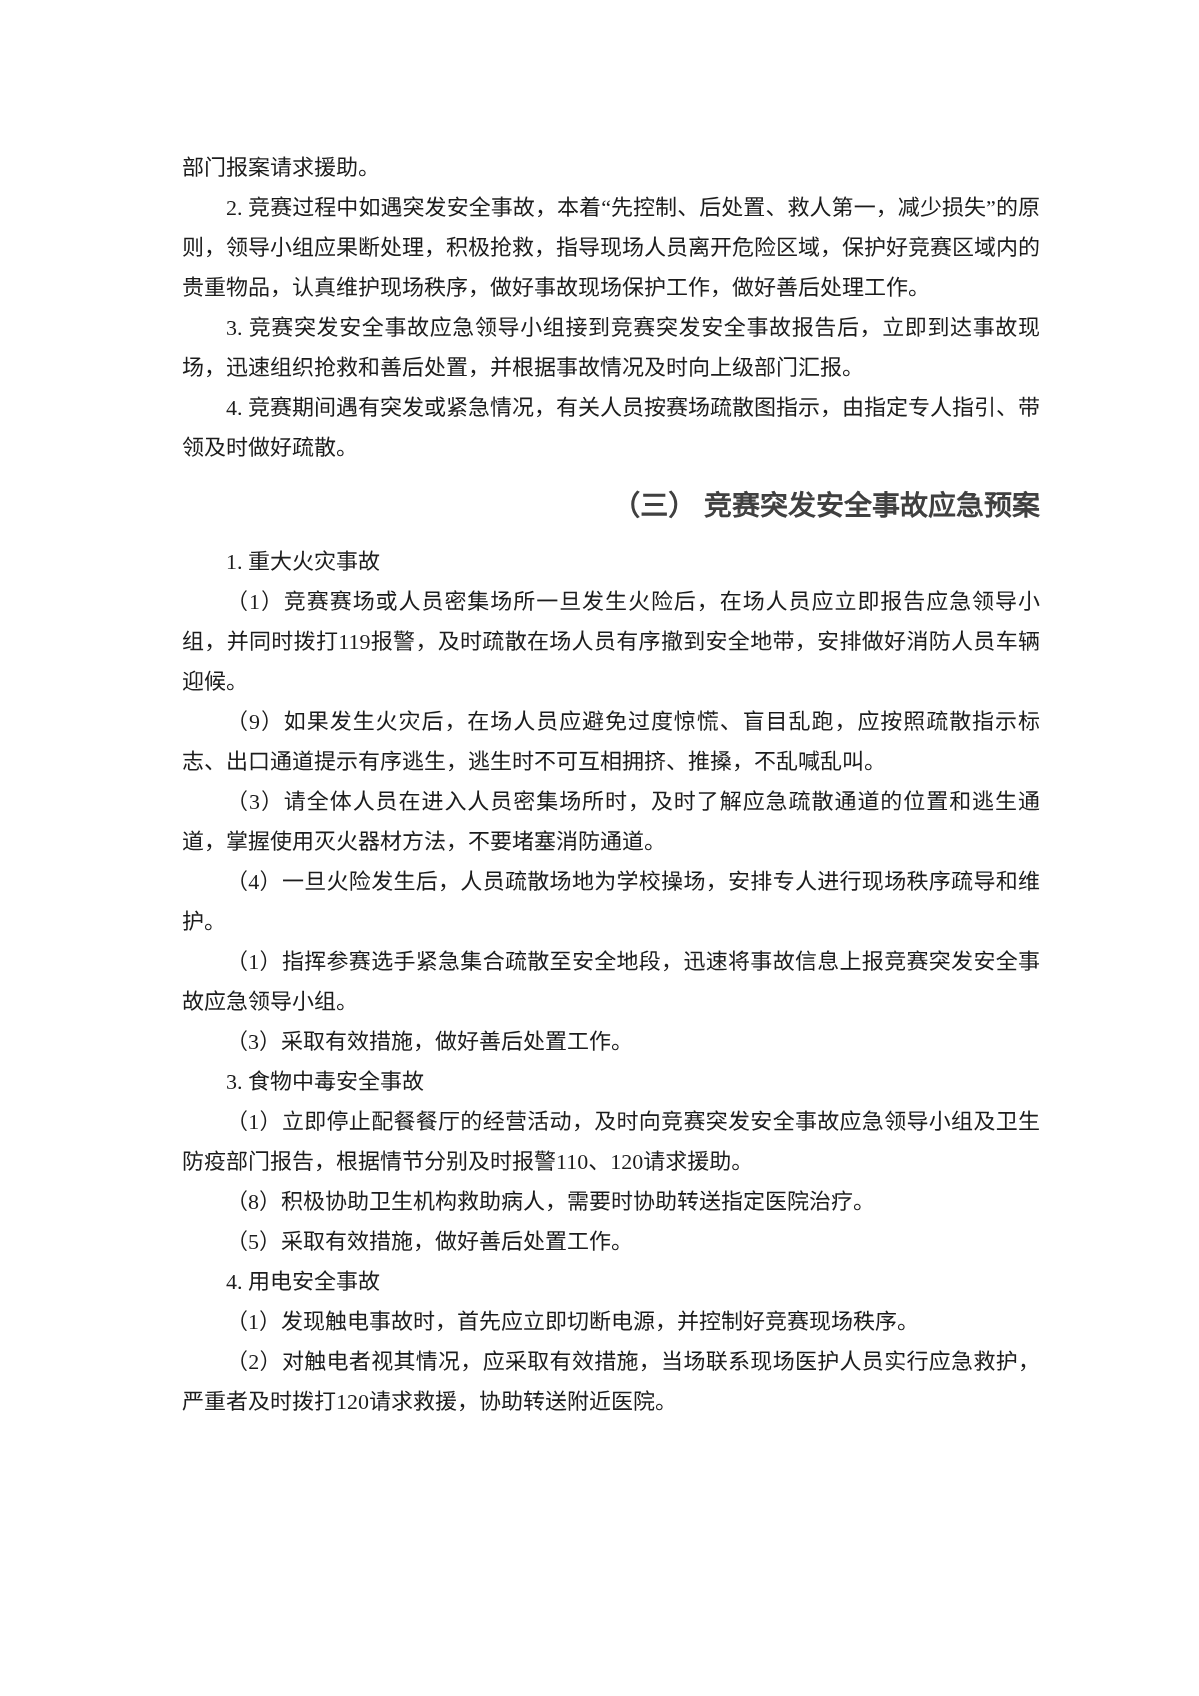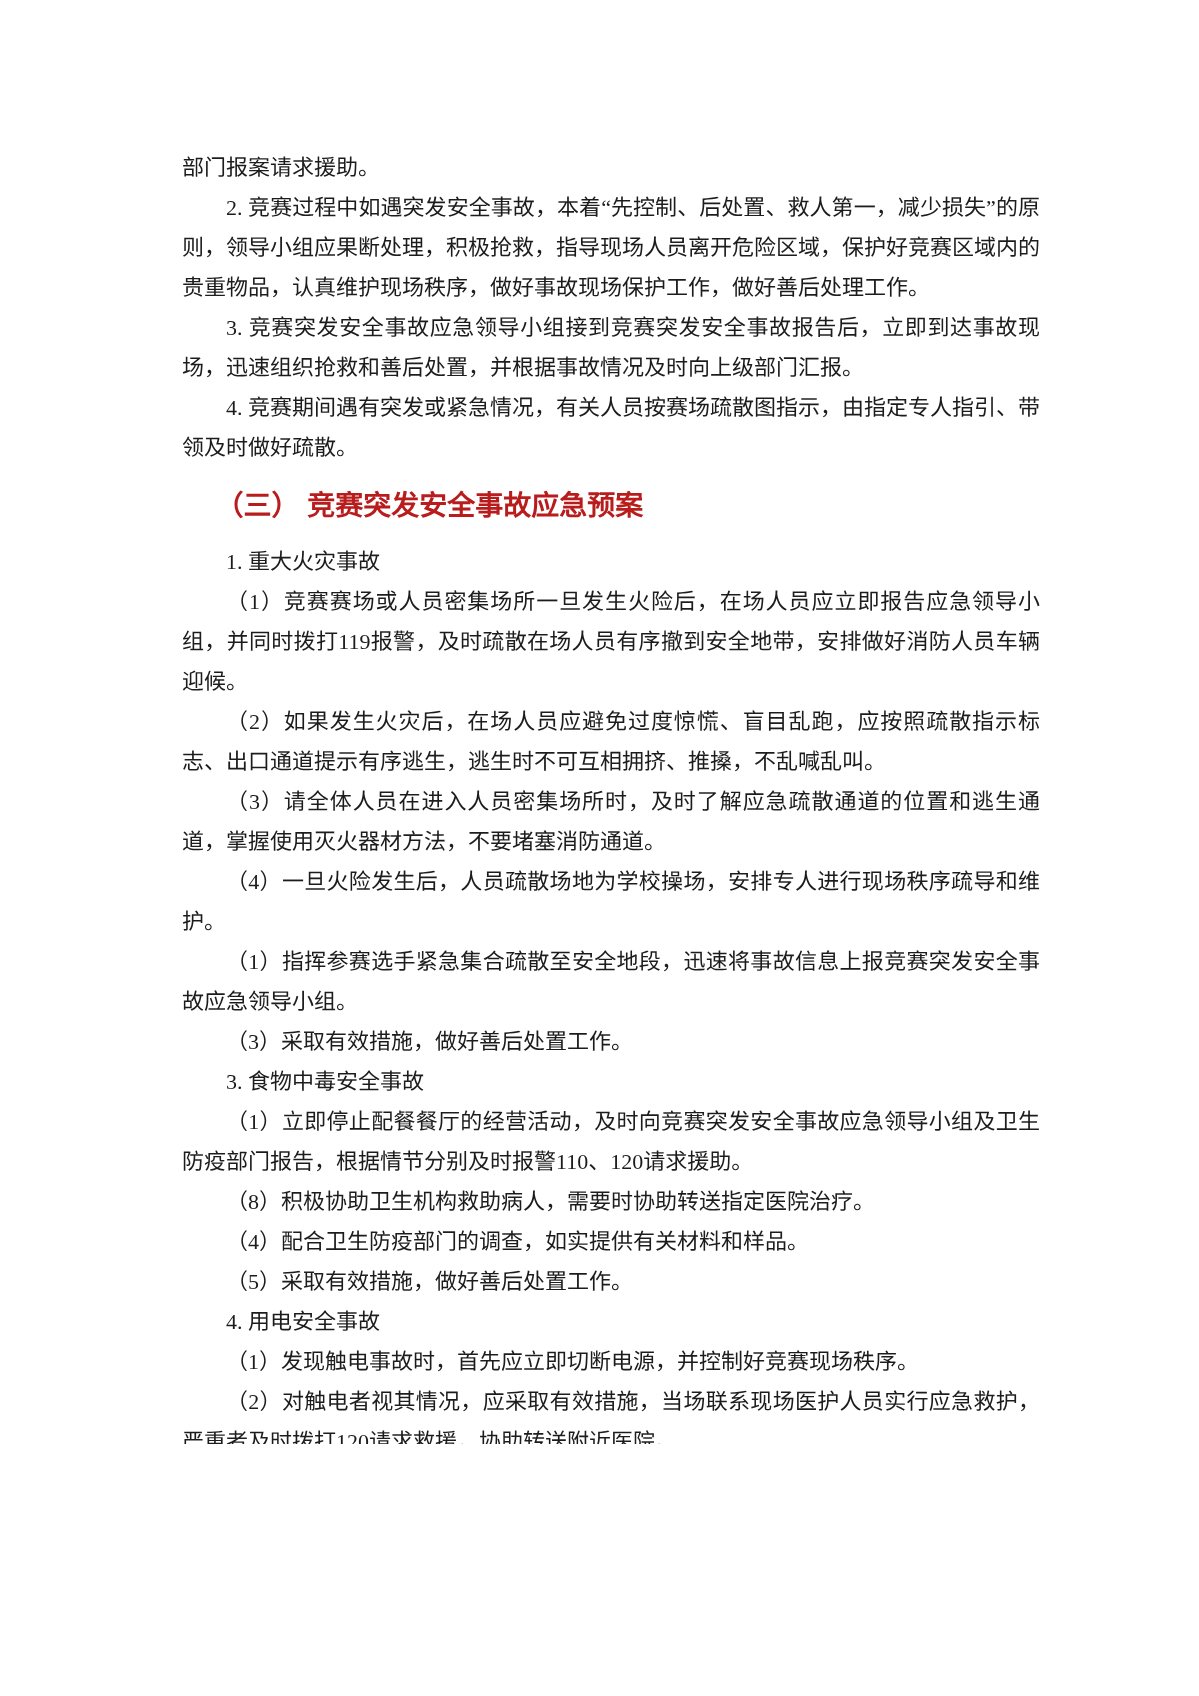--- a/index.html
+++ b/index.html
@@ -34,22 +34,22 @@
   .content p.no-indent {
     text-indent: 0;
   }
   .section-heading {
     margin: 16px 0 14px 0;
     font-family: "Liberation Sans", "DejaVu Sans", sans-serif;
     font-weight: 700;
     font-size: 28px;
     line-height: 44px;
     text-indent: 1.2em;
-    color: #b91c1c;
-    text-align: left;
+    color: #404040;
+    text-align: right;
   }
   .footer {
     position: absolute;
     left: 175px;
     top: 1580px;
     font-family: Liberation Serif, serif;
     font-size: 30px;
     color: #0369a1;
     letter-spacing: 1px;
   }
@@ -61,29 +61,28 @@
   <div class="content">
     <p class="no-indent">部门报案请求援助。</p>
     <p>2. 竞赛过程中如遇突发安全事故，本着“先控制、后处置、救人第一，减少损失”的原则，领导小组应果断处理，积极抢救，指导现场人员离开危险区域，保护好竞赛区域内的贵重物品，认真维护现场秩序，做好事故现场保护工作，做好善后处理工作。</p>
     <p>3. 竞赛突发安全事故应急领导小组接到竞赛突发安全事故报告后，立即到达事故现场，迅速组织抢救和善后处置，并根据事故情况及时向上级部门汇报。</p>
     <p>4. 竞赛期间遇有突发或紧急情况，有关人员按赛场疏散图指示，由指定专人指引、带领及时做好疏散。</p>
 
     <h2 class="section-heading">（三） 竞赛突发安全事故应急预案</h2>
 
     <p>1. 重大火灾事故</p>
     <p>（1）竞赛赛场或人员密集场所一旦发生火险后，在场人员应立即报告应急领导小组，并同时拨打119报警，及时疏散在场人员有序撤到安全地带，安排做好消防人员车辆迎候。</p>
-    <p>（2）如果发生火灾后，在场人员应避免过度惊慌、盲目乱跑，应按照疏散指示标志、出口通道提示有序逃生，逃生时不可互相拥挤、推搡，不乱喊乱叫。</p>
+    <p>（9）如果发生火灾后，在场人员应避免过度惊慌、盲目乱跑，应按照疏散指示标志、出口通道提示有序逃生，逃生时不可互相拥挤、推搡，不乱喊乱叫。</p>
     <p>（3）请全体人员在进入人员密集场所时，及时了解应急疏散通道的位置和逃生通道，掌握使用灭火器材方法，不要堵塞消防通道。</p>
     <p>（4）一旦火险发生后，人员疏散场地为学校操场，安排专人进行现场秩序疏导和维护。</p>
     <p>（1）指挥参赛选手紧急集合疏散至安全地段，迅速将事故信息上报竞赛突发安全事故应急领导小组。</p>
     <p>（3）采取有效措施，做好善后处置工作。</p>
     <p>3. 食物中毒安全事故</p>
     <p>（1）立即停止配餐餐厅的经营活动，及时向竞赛突发安全事故应急领导小组及卫生防疫部门报告，根据情节分别及时报警110、120请求援助。</p>
     <p>（8）积极协助卫生机构救助病人，需要时协助转送指定医院治疗。</p>
-    <p>（4）配合卫生防疫部门的调查，如实提供有关材料和样品。</p>
     <p>（5）采取有效措施，做好善后处置工作。</p>
     <p>4. 用电安全事故</p>
     <p>（1）发现触电事故时，首先应立即切断电源，并控制好竞赛现场秩序。</p>
     <p>（2）对触电者视其情况，应采取有效措施，当场联系现场医护人员实行应急救护，严重者及时拨打120请求救援，协助转送附近医院。</p>
   </div>
 
   <div class="footer">
     <span>—10—</span>
   </div>
 </div>

